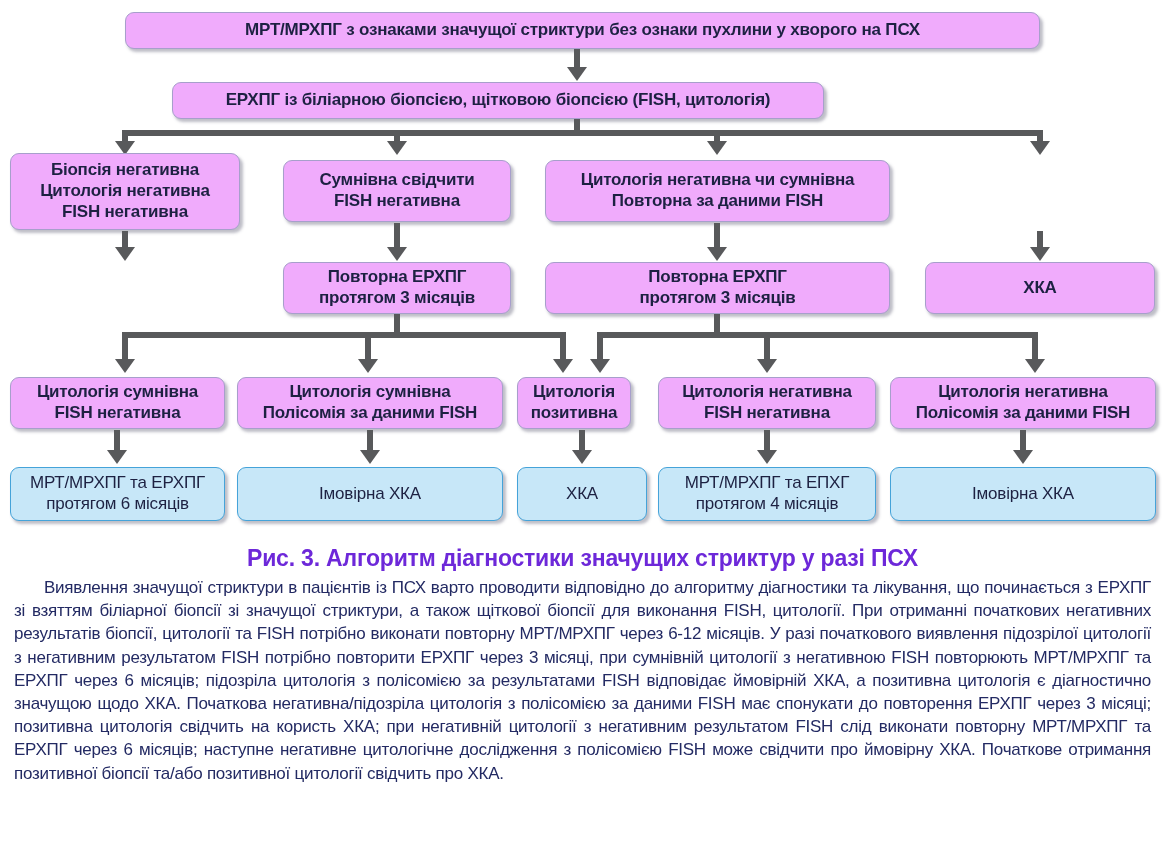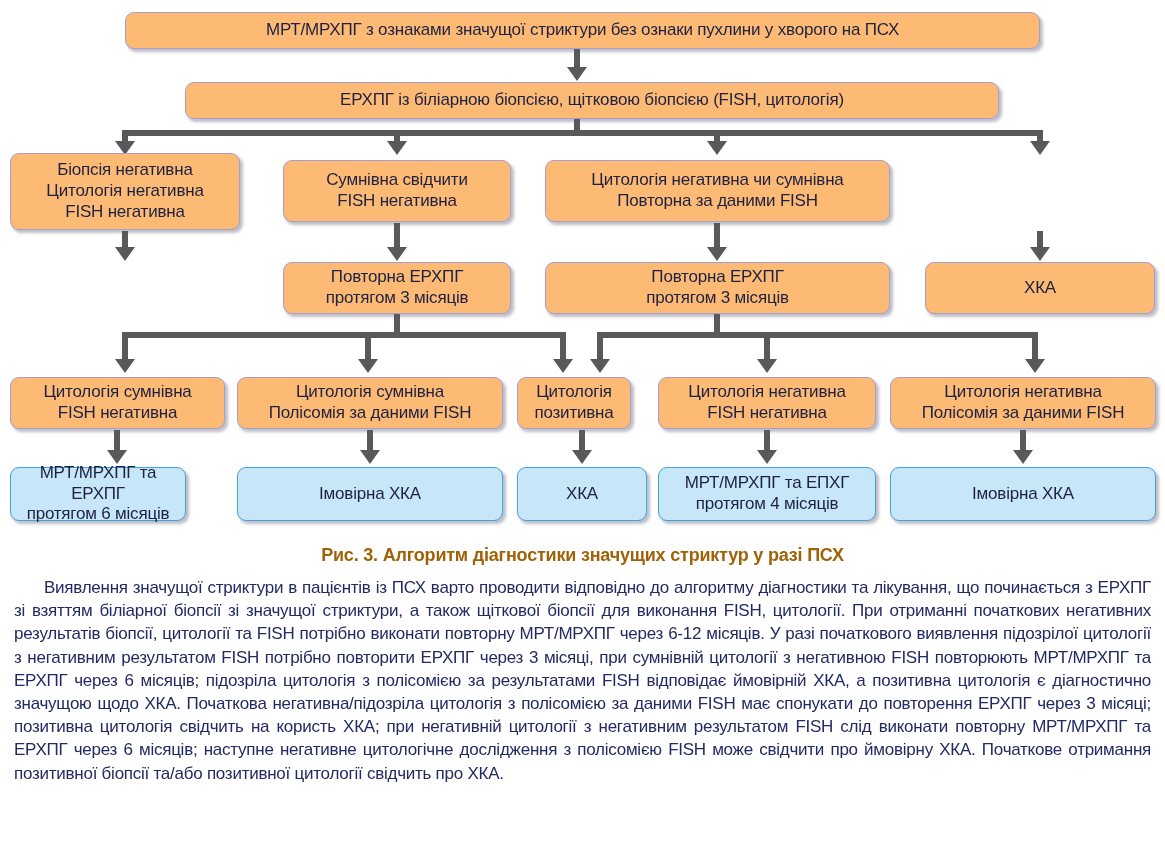--- a/index.html
+++ b/index.html
@@ -5,48 +5,48 @@
   html,body{margin:0;padding:0;background:#ffffff;}
   #page{position:relative;width:1165px;height:844px;background:#ffffff;
         font-family:"Liberation Sans",sans-serif;color:#1d2142;overflow:hidden;}
 
   
   .box{position:absolute;display:flex;align-items:center;justify-content:center;
        text-align:center;white-space:pre-line;border-radius:9px;
        font-size:17px;line-height:1.22;letter-spacing:-0.2px;
        box-shadow:2.5px 3px 3px rgba(110,110,130,0.45);
        padding:2px 6px;box-sizing:border-box;color:#1d2142;}
-  .cond{background:#fdba74;border:1.5px solid #a79fcb;}
+  .cond{background:#f0abfc;border:1.5px solid #a79fcb;font-weight:bold;}
   .blue{background:#c7e7f8;border:1.5px solid #45a3d9;}
 
   
   .vline{position:absolute;width:6px;background:#58595b;}
   .hline{position:absolute;height:6px;background:#58595b;}
   .ah{position:absolute;width:0;height:0;
       border-left:10px solid transparent;border-right:10px solid transparent;
       border-top:14px solid #58595b;}
 
   
   .caption{position:absolute;left:0;top:545px;width:1165px;text-align:center;
-           font-weight:bold;font-size:18px;letter-spacing:-0.2px;color:#a16207;}
+           font-weight:bold;font-size:23px;letter-spacing:-0.2px;color:#6d28d9;}
   .body-text{position:absolute;left:14px;top:576px;width:1137px;
              font-size:17px;line-height:23.2px;text-align:justify;
              text-indent:30px;letter-spacing:-0.25px;color:#232a63;}
 </style>
 </head>
 <body>
 
 <div id="page">
 
   <div class="box cond" style="left:125px;top:12px;width:915px;height:37px">МРТ/МРХПГ з ознаками значущої стриктури без ознаки пухлини у хворого на ПСХ</div>
 
   <div class="vline" style="left:574px;top:49px;height:19px"></div>
   <div class="ah" style="left:567px;top:67px"></div>
 
-  <div class="box cond" style="left:185px;top:82px;width:814px;height:37px">ЕРХПГ із біліарною біопсією, щітковою біопсією (FISH, цитологія)</div>
+  <div class="box cond" style="left:172px;top:82px;width:652px;height:37px">ЕРХПГ із біліарною біопсією, щітковою біопсією (FISH, цитологія)</div>
 
   <div class="vline" style="left:574px;top:119px;height:17px"></div>
   <div class="hline" style="left:122px;top:130px;width:921px"></div>
   <div class="vline" style="left:122px;top:136px;height:6px"></div>
   <div class="ah" style="left:115px;top:141px"></div>
   <div class="vline" style="left:394px;top:136px;height:6px"></div>
   <div class="ah" style="left:387px;top:141px"></div>
   <div class="vline" style="left:714px;top:136px;height:6px"></div>
   <div class="ah" style="left:707px;top:141px"></div>
   <div class="vline" style="left:1037px;top:136px;height:6px"></div>
@@ -108,21 +108,21 @@
   <div class="ah" style="left:107px;top:450px"></div>
   <div class="vline" style="left:367px;top:430px;height:21px"></div>
   <div class="ah" style="left:360px;top:450px"></div>
   <div class="vline" style="left:579px;top:430px;height:21px"></div>
   <div class="ah" style="left:572px;top:450px"></div>
   <div class="vline" style="left:764px;top:430px;height:21px"></div>
   <div class="ah" style="left:757px;top:450px"></div>
   <div class="vline" style="left:1020px;top:430px;height:21px"></div>
   <div class="ah" style="left:1013px;top:450px"></div>
 
-  <div class="box blue" style="left:10px;top:467px;width:176px;height:54px">МРТ/МРХПГ та ЕРХПГ
+  <div class="box blue" style="left:10px;top:467px;width:215px;height:54px">МРТ/МРХПГ та ЕРХПГ
 протягом 6 місяців</div>
   <div class="box blue" style="left:237px;top:467px;width:266px;height:54px">Імовірна ХКА</div>
   <div class="box blue" style="left:517px;top:467px;width:130px;height:54px">ХКА</div>
   <div class="box blue" style="left:658px;top:467px;width:218px;height:54px">МРТ/МРХПГ та ЕПХГ
 протягом 4 місяців</div>
   <div class="box blue" style="left:890px;top:467px;width:266px;height:54px">Імовірна ХКА</div>
 
   <div class="caption">Рис. 3. Алгоритм діагностики значущих стриктур у разі ПСХ</div>
 
   <div class="body-text">Виявлення значущої стриктури в пацієнтів із ПСХ варто проводити відповідно до алгоритму діагностики та лікування, що починається з ЕРХПГ зі взяттям біліарної біопсії зі значущої стриктури, а також щіткової біопсії для виконання FISH, цитології. При отриманні початкових негативних результатів біопсії, цитології та FISH потрібно виконати повторну МРТ/МРХПГ через 6-12 місяців. У разі початкового виявлення підозрілої цитології з негативним результатом FISH потрібно повторити ЕРХПГ через 3 місяці, при сумнівній цитології з негативною FISH повторюють МРТ/МРХПГ та ЕРХПГ через 6 місяців; підозріла цитологія з полісомією за результатами FISH відповідає ймовірній ХКА, а позитивна цитологія є діагностично значущою щодо ХКА. Початкова негативна/підозріла цитологія з полісомією за даними FISH має спонукати до повторення ЕРХПГ через 3 місяці; позитивна цитологія свідчить на користь ХКА; при негативній цитології з негативним результатом FISH слід виконати повторну МРТ/МРХПГ та ЕРХПГ через 6 місяців; наступне негативне цитологічне дослідження з полісомією FISH може свідчити про ймовірну ХКА. Початкове отримання позитивної біопсії та/або позитивної цитології свідчить про ХКА.</div>

